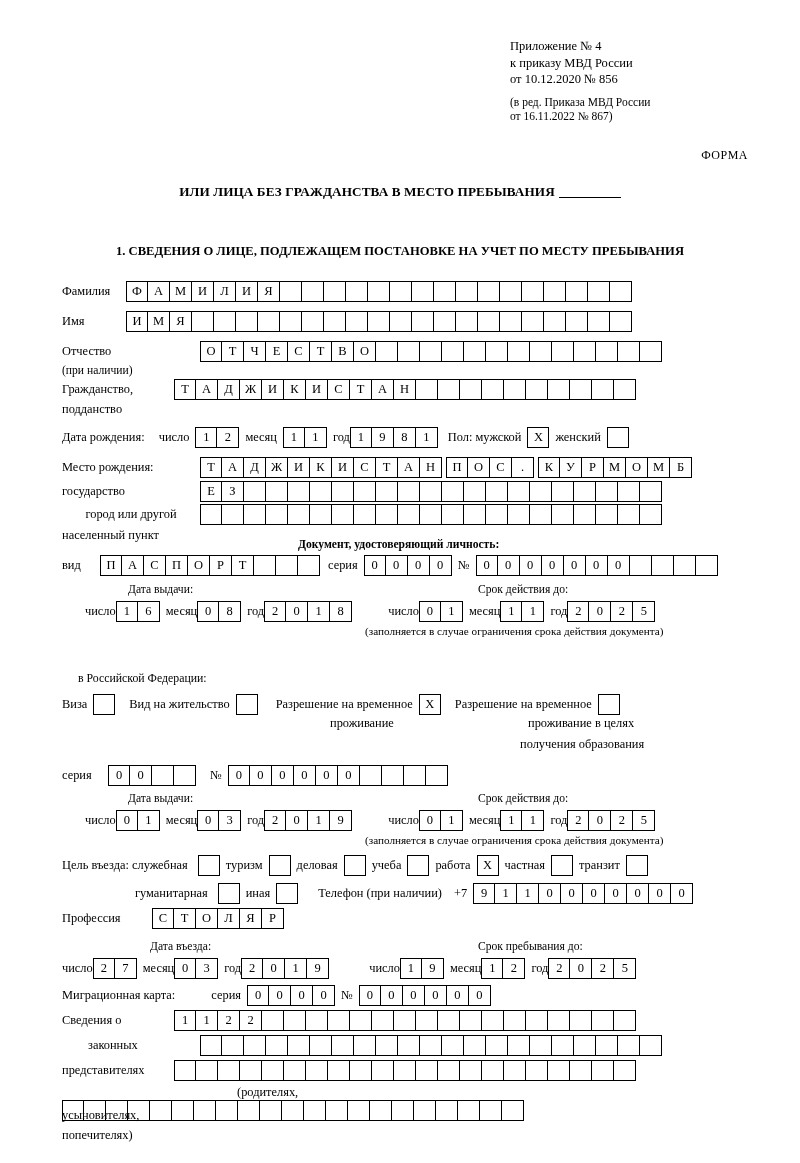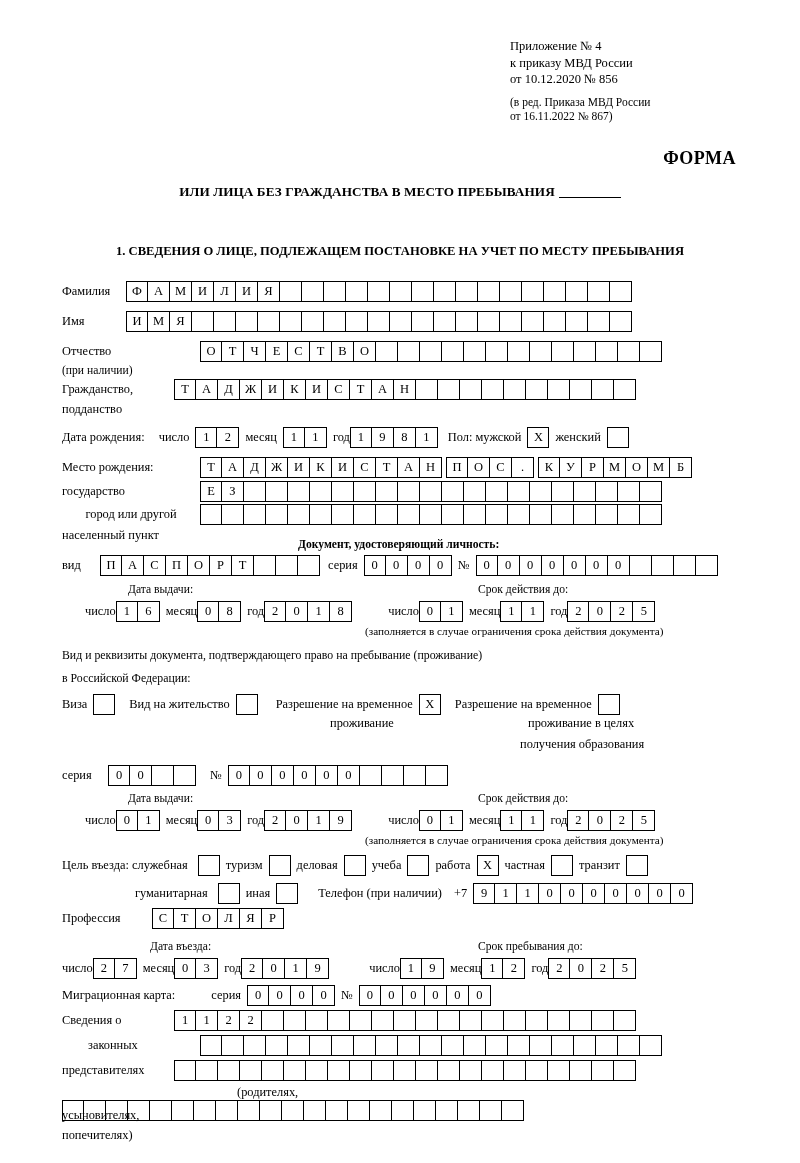--- a/index.html
+++ b/index.html
@@ -12,22 +12,22 @@
   }
   .page{position:relative;width:800px;height:1163px;padding:0;box-sizing:border-box;}
 
   
   .hdr{
     position:absolute;top:38px;right:60px;width:230px;
     font-size:12.5px;line-height:1.32;text-align:left;margin-left:14px;
   }
   .hdr .small{font-size:11.5px;margin-top:7px;line-height:1.3;}
   .forma{
-    position:absolute;top:148px;right:64px;
-    font-weight:bold;font-size:18px;letter-spacing:.5px;
+    position:absolute;top:148px;right:52px;
+    font-weight:normal;font-size:12px;letter-spacing:.5px;
   }
 
   .title{
     position:absolute;top:182px;left:0;width:800px;text-align:center;
     font-weight:bold;font-size:13.2px;line-height:1.45;letter-spacing:.1px;
   }
   .title .ul{display:inline-block;border-bottom:1px solid #000;width:62px;height:14px;vertical-align:-2px;margin-left:4px;}
 
   .section1{
     position:absolute;top:244px;left:0;width:800px;text-align:center;
@@ -390,24 +390,21 @@
         <div class="cell">0</div>
         <div class="cell">2</div>
         <div class="cell">5</div>
       </div>
   </div>
 
   <div class="row" style="top:625px;left:365px;">
     <div class="note">(заполняется в случае ограничения срока действия документа)</div>
   </div>
 
-  <div class="row" style="top:648px;left:62px;">
-    <div class="lbl" style="font-size:11.8px">Вид и реквизиты документа, подтверждающего право на пребывание (проживание)</div>
-  </div>
-  <div class="row" style="top:671px;left:62px;">
+  <div class="row" style="top:671px;left:78px;">
     <div class="lbl" style="font-size:11.8px">в Российской Федерации:</div>
   </div>
 
   <div class="row" style="top:694px;left:62px;">
     <div class="lbl">Виза</div>
     <div class="box ml"></div>
     <div class="lbl" style="margin-left:14px">Вид на жительство</div>
     <div class="box ml"></div>
     <div class="lbl" style="margin-left:18px">Разрешение на временное</div>
     <div class="box ml">Х</div>

